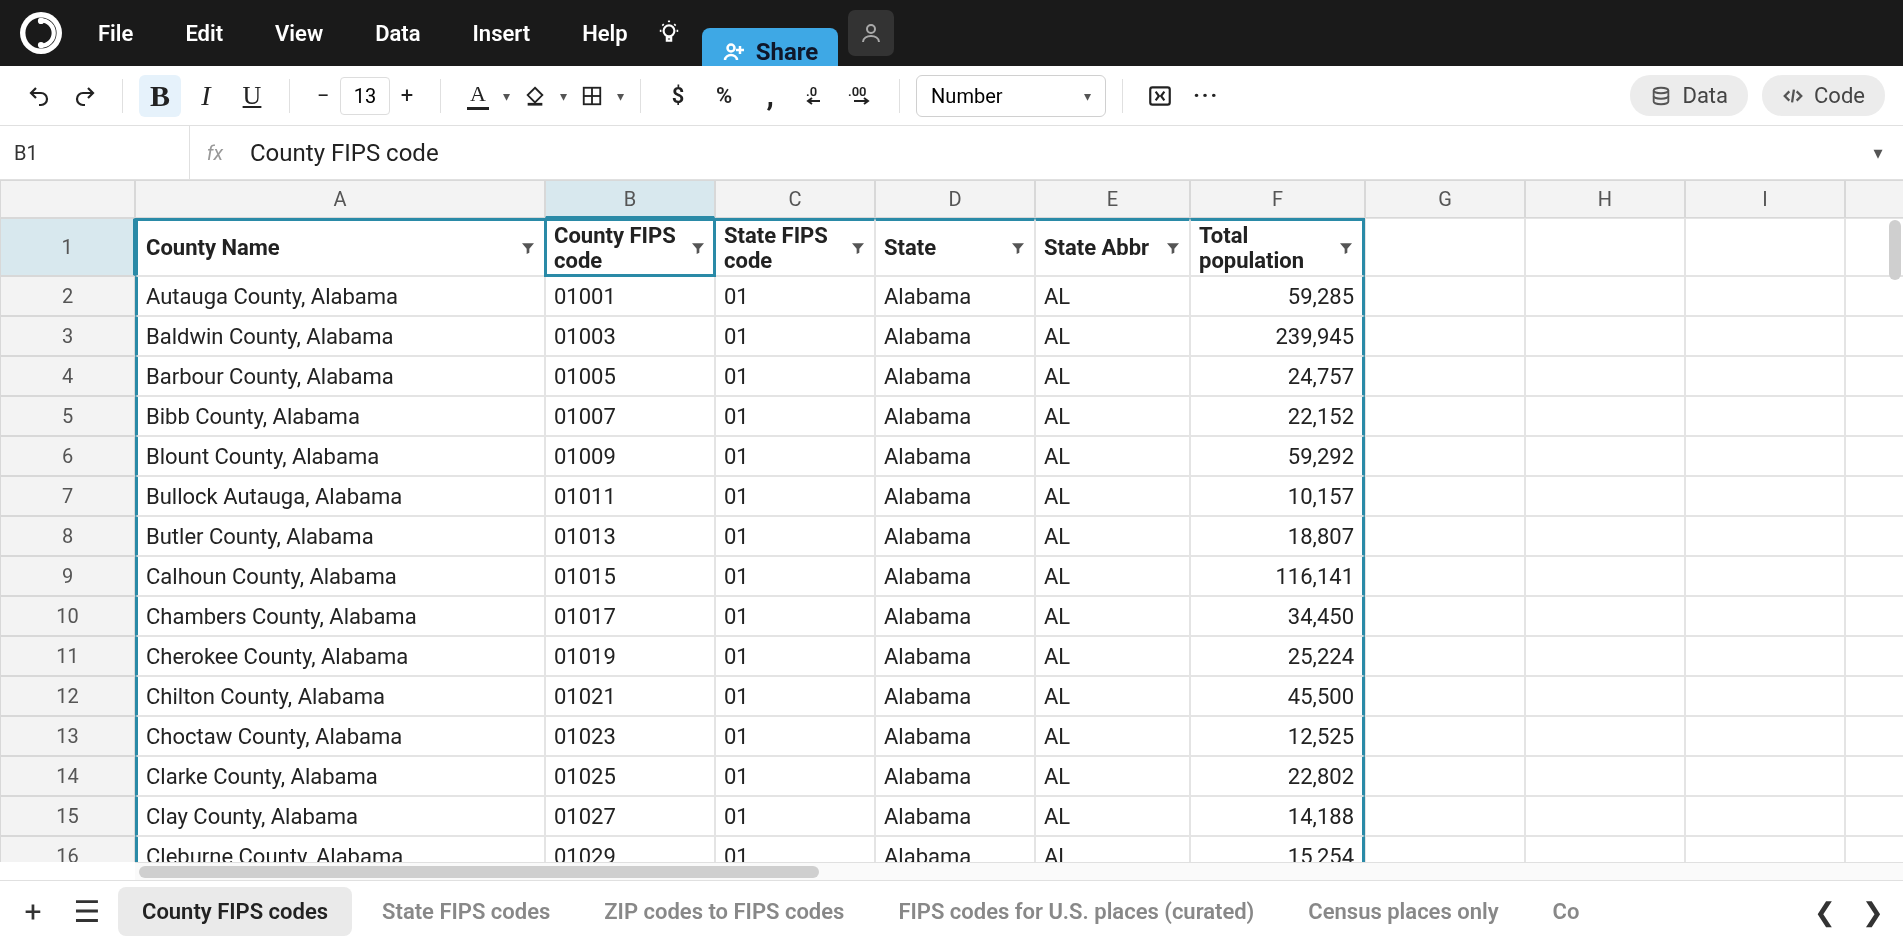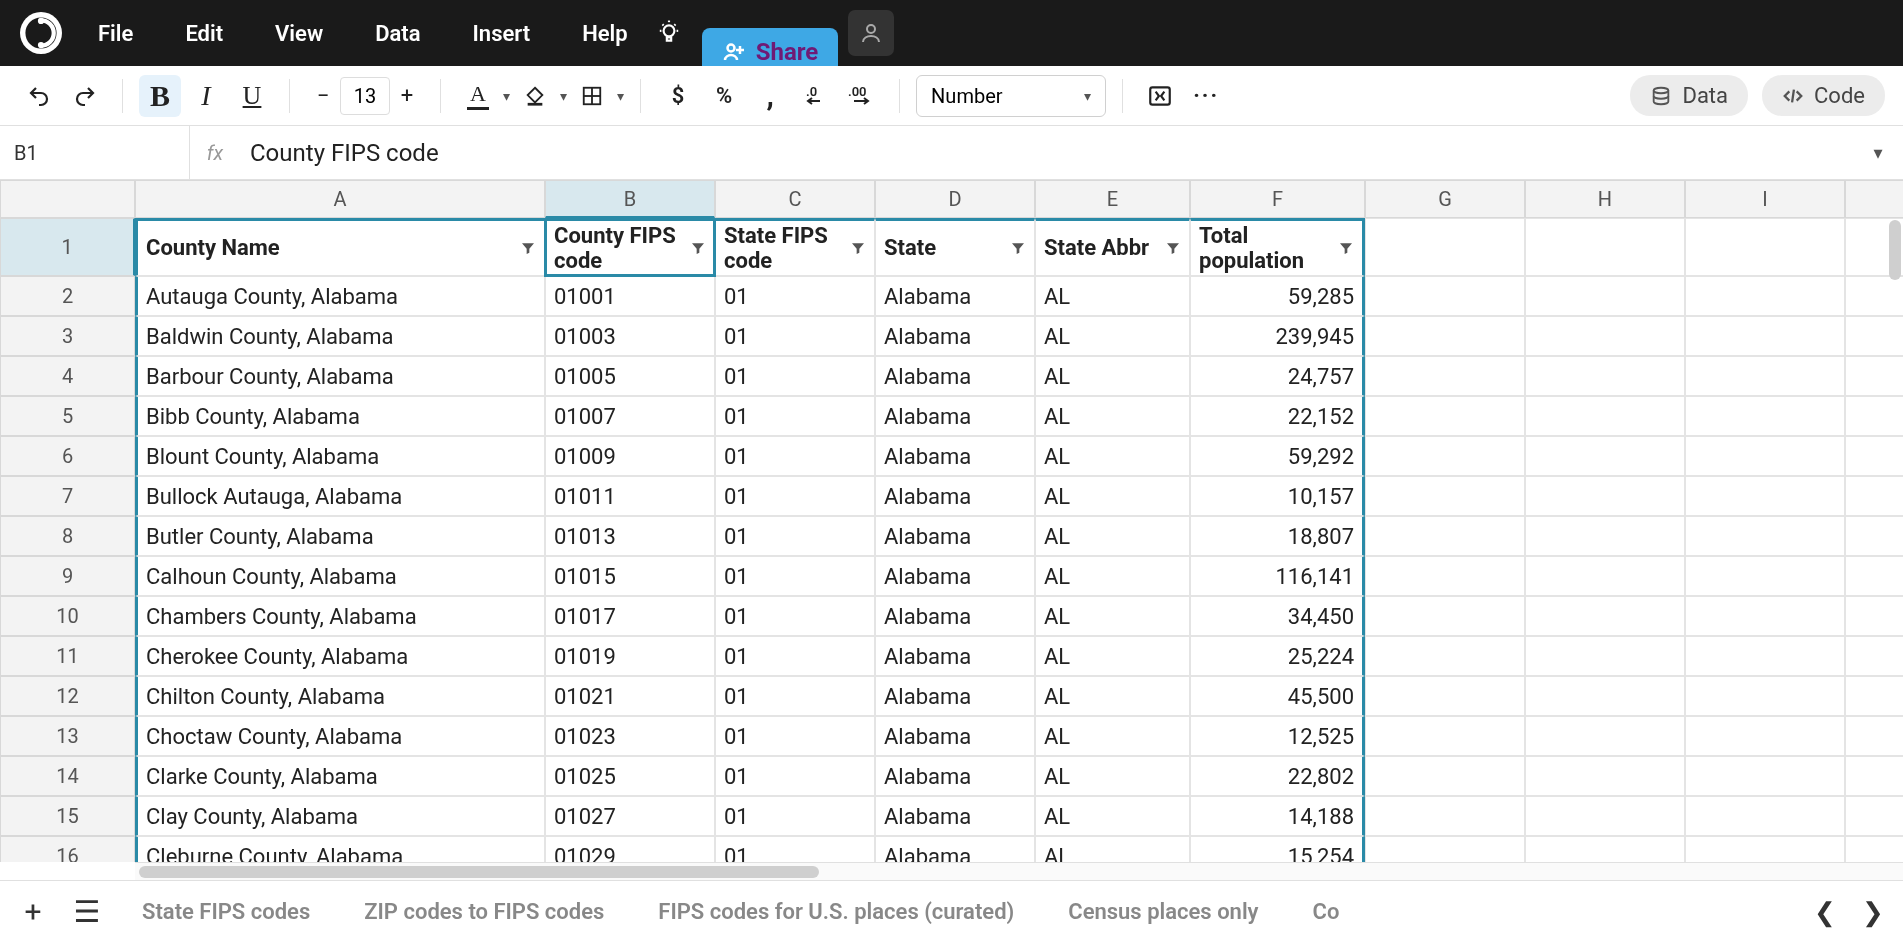--- a/index.html
+++ b/index.html
@@ -10,21 +10,21 @@
 .logo { width: 42px; height: 42px; border-radius: 50%; background: #fff; margin: 0 18px 0 14px; display:flex; align-items:center; justify-content:center;}
 .logo svg { width: 34px; height: 34px;}
 .menus { display: flex; gap: 16px; }
 .menus .m { padding: 10px 18px; font-size: 22px; font-weight: 600; cursor: pointer; border-radius:6px;}
 .titlewrap { flex:1; display:flex; justify-content:center; align-items:center; gap:14px;}
 .doctitle { font-size: 24px; font-weight: 700; }
 .cloud { color:#888; }
 .rightbar { display:flex; align-items:center; gap:10px; padding-right:10px;}
 .iconbtn { width:46px; height:46px; display:flex; align-items:center; justify-content:center; border-radius:7px; cursor:pointer;}
 .iconbtn.dark { background:#333; }
-.share { background:#3ea8e5; color:#701a75; font-size:24px; font-weight:700; padding:10px 20px; border-radius:8px; display:flex; align-items:center; gap:10px; cursor:pointer;margin-top:38px;}
+.share { background:#3ea8e5; color:#0f172a; font-size:24px; font-weight:700; padding:10px 20px; border-radius:8px; display:flex; align-items:center; gap:10px; cursor:pointer;margin-top:38px;}
 
 
 .toolbar { height:60px; border-bottom:1px solid #e0e0e0; display:flex; align-items:center; padding:0 18px; gap:4px; background:#fff;}
 .tbtn { min-width:42px; height:42px; display:flex; align-items:center; justify-content:center; border-radius:6px; cursor:pointer; font-size:22px; color:#222;}
 .tbtn.active { background:#e6f2fb; }
 .tbtn.bold { font-weight:800; font-family:"Times New Roman",serif; font-size:30px;}
 .tbtn.ital { font-style:italic; font-family:"Times New Roman",serif; font-size:28px;}
 .tbtn.und  { text-decoration: underline; font-family:"Times New Roman",serif; font-size:26px;}
 .sep { width:1px; height:34px; background:#e0e0e0; margin:0 12px;}
 .fontsize { display:flex; align-items:center; gap:0;}
@@ -467,20 +467,21 @@
   <div class="vscroll-ind"></div>
 </div>
 <div class="hscroll">
     <div class="thumb"></div>
   </div>
 
 <div class="sheettabs">
   <span class="stbtn">+</span>
   <span class="stbtn">☰</span>
   <div id="tabs" style="display:flex;gap:6px;overflow:hidden">
+      <div class="tab active">County FIPS codes</div>
       <div class="tab">State FIPS codes</div>
       <div class="tab">ZIP codes to FIPS codes</div>
       <div class="tab">FIPS codes for U.S. places (curated)</div>
       <div class="tab">Census places only</div>
       <div class="tab">Co</div>
     </div>
   <div class="tabspace"></div>
   <span class="navbtn">❮</span>
   <span class="navbtn">❯</span>
 </div>

